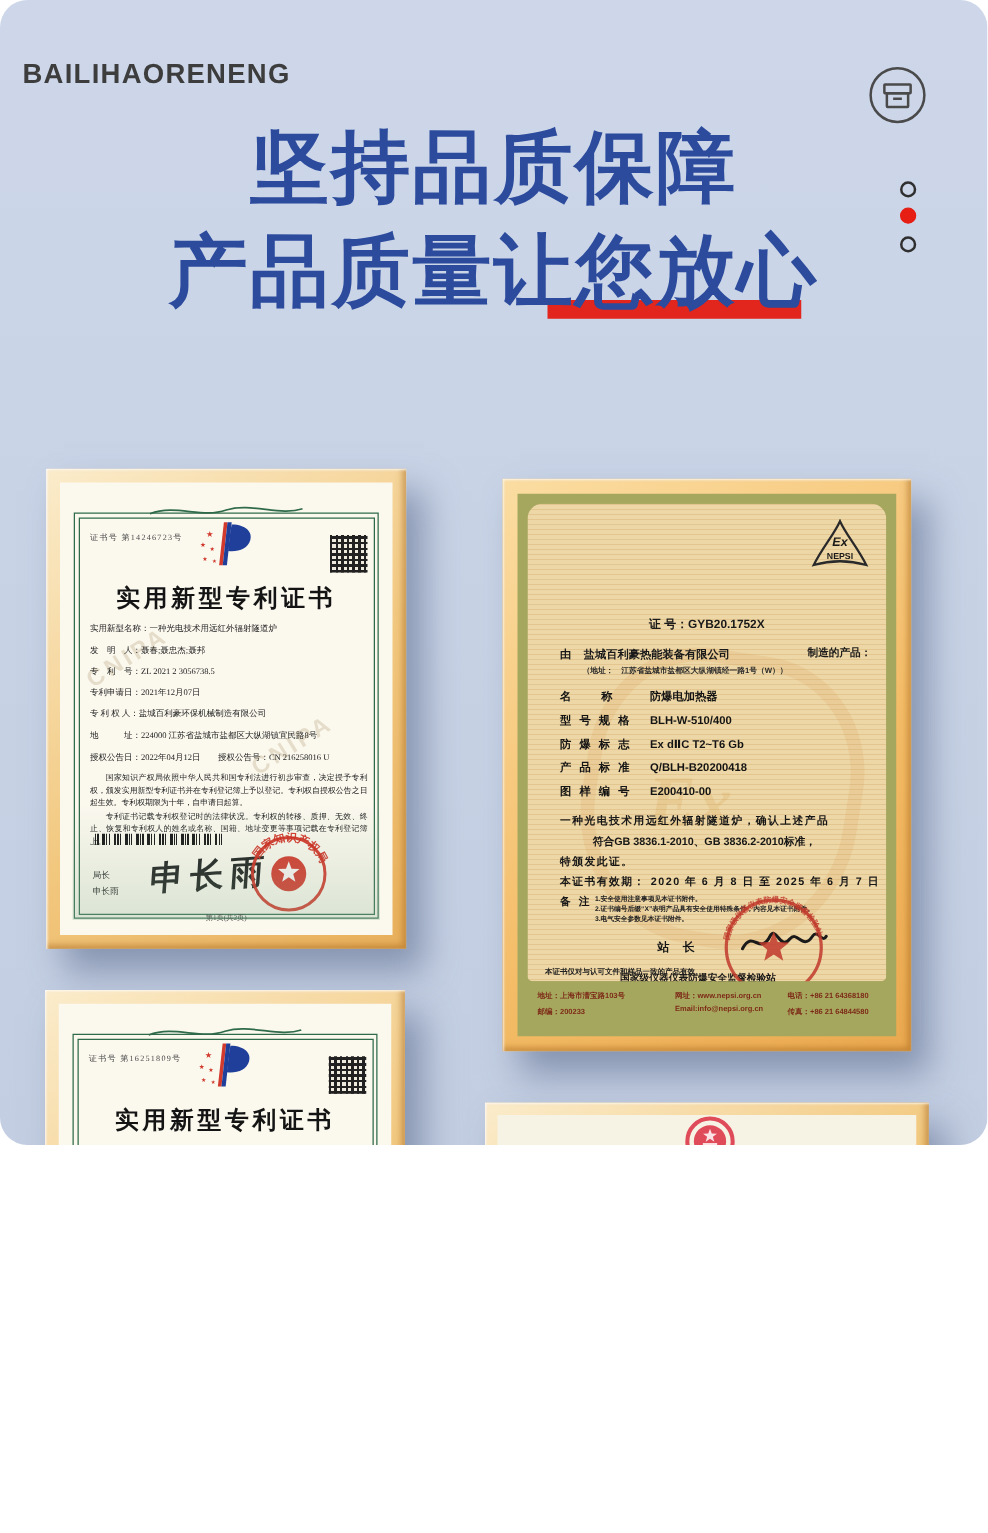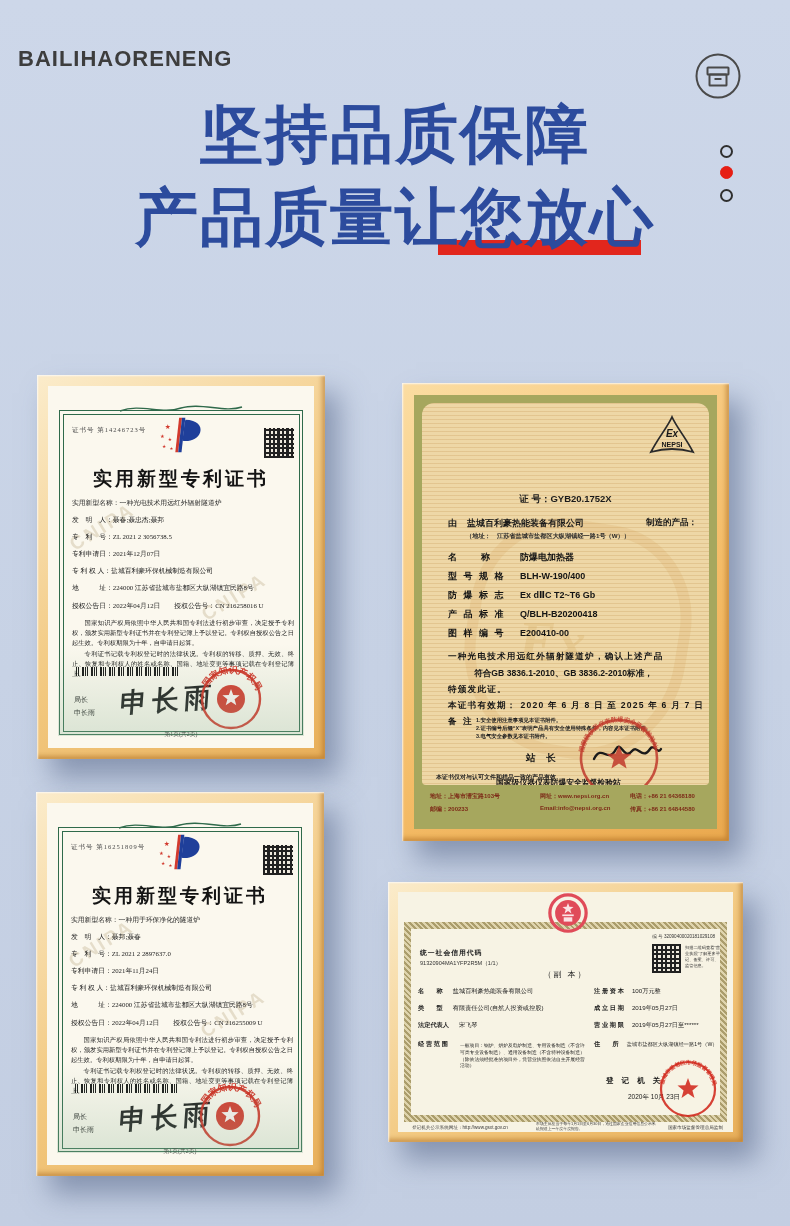--- a/index.html
+++ b/index.html
@@ -1,18 +1,18 @@
 <!DOCTYPE html>
 <html><head>
 <meta charset="utf-8">
 <style>
   html,body{margin:0;padding:0;}
-  .page{position:relative;width:790px;height:1226px;overflow:hidden;
+  .page{position:relative;width:790px;height:916px;overflow:hidden;
     background:linear-gradient(180deg,#cdd7e9 0%,#c7d2e5 55%,#c3cee2 100%);
-    font-family:"Liberation Sans","DejaVu Sans",sans-serif;}
+    font-family:"Liberation Sans","DejaVu Sans",sans-serif;border-radius:22px;}
   .abs{position:absolute;}
   
   .brand{left:18px;top:46px;font-size:22px;font-weight:600;color:#3d3d3d;letter-spacing:1px;}
   .hero-icon{left:694px;top:52px;width:48px;height:48px;}
   .h1{left:0;width:790px;text-align:center;font-weight:800;color:#2c4b9d;
       font-size:63px;letter-spacing:2px;line-height:1;}
   .h1a{top:103px;}
   .h1b{top:186px;}
   .h1text{position:relative;z-index:2;}
   .redbar{left:438px;top:240px;width:203px;height:15px;background:#e2261d;z-index:1;}
@@ -206,21 +206,21 @@
           </svg>
         </div>
 
         <div class="abs ex-certno"><span>证 号：</span><span>GYB20.1752X</span></div>
 
         <div class="abs ex-co"><span class="by">由</span><span>盐城百利豪热能装备有限公司</span></div>
         <div class="abs ex-prod">制造的产品：</div>
         <div class="abs ex-addr">（地址：　江苏省盐城市盐都区大纵湖镇经一路1号（W））</div>
 
         <div class="abs exrow" style="top:148px;"><span class="exlab">名　　称</span><span class="exval">防爆电加热器</span></div>
-        <div class="abs exrow" style="top:167px;"><span class="exlab">型 号 规 格</span><span class="exval">BLH-W-190/400</span></div>
+        <div class="abs exrow" style="top:167px;"><span class="exlab">型 号 规 格</span><span class="exval">BLH-W-510/400</span></div>
         <div class="abs exrow" style="top:186px;"><span class="exlab">防 爆 标 志</span><span class="exval">Ex dⅡC T2~T6 Gb</span></div>
         <div class="abs exrow" style="top:205px;"><span class="exlab">产 品 标 准</span><span class="exval">Q/BLH-B20200418</span></div>
         <div class="abs exrow" style="top:224px;"><span class="exlab">图 样 编 号</span><span class="exval">E200410-00</span></div>
 
         <div class="abs ex-line" style="top:248px;">一种光电技术用远红外辐射隧道炉，确认上述产品</div>
         <div class="abs ex-std" style="top:265px;">
           <span>符合</span>
             <span>GB 3836.1-2010、GB 3836.2-2010</span>
             <span>标准，</span>
         </div>

